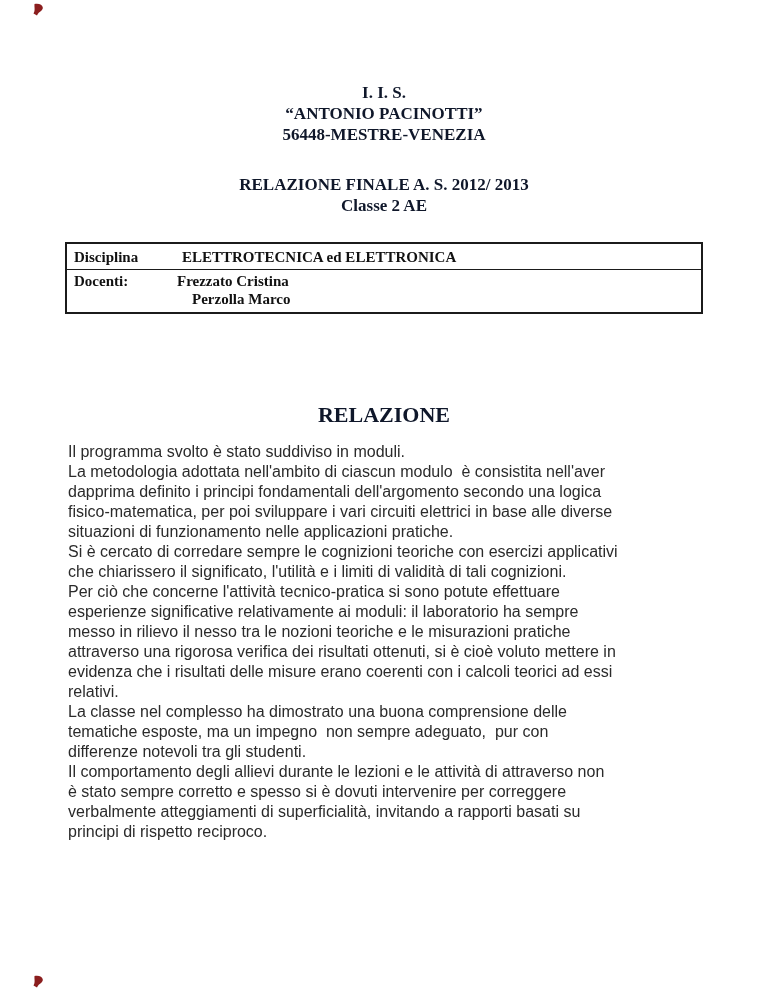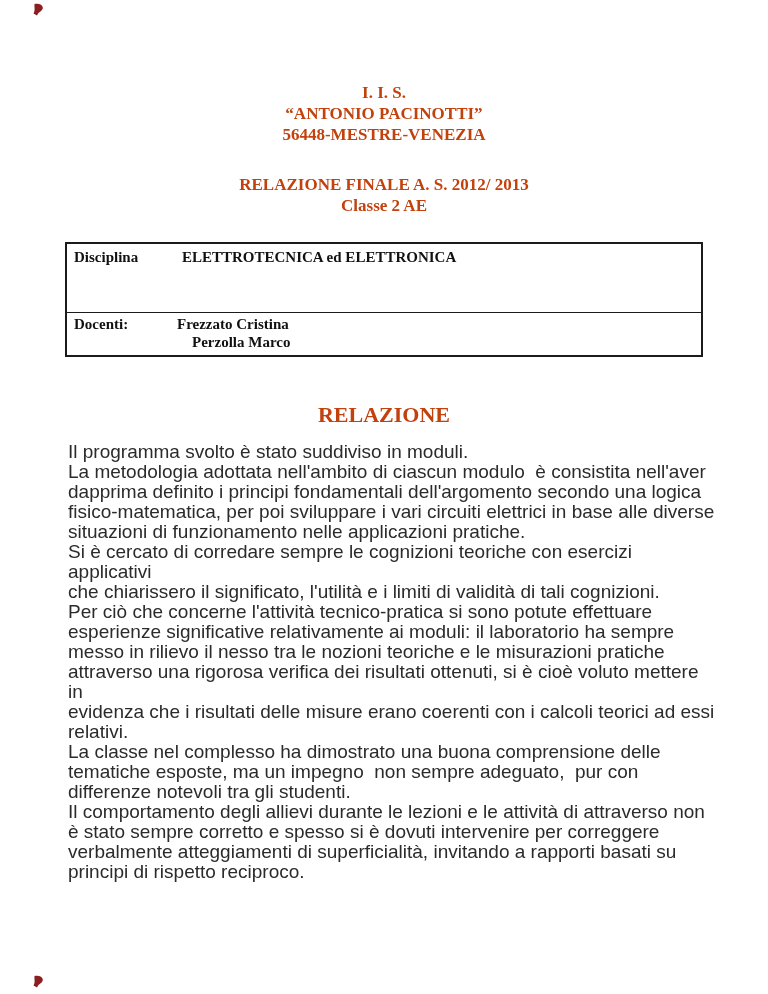--- a/index.html
+++ b/index.html
@@ -17,53 +17,53 @@
   .mark-bottom { left: 31px; top: 975px; }
 
   .centered-block {
     position: absolute;
     left: 65px;
     width: 638px;
     text-align: center;
     font-weight: bold;
     font-size: 17px;
     line-height: 21px;
-    color: #c2410c;
+    color: #0f172a;
   }
   .school-header { top: 82px; }
   .doc-title { top: 174px; }
   .section-heading { top: 404px; font-size: 22px; }
 
   .info-table {
     position: absolute;
     left: 65px;
     top: 242px;
     width: 638px;
     box-sizing: border-box;
     border: 2px solid #1b1b1b;
     font-weight: bold;
     font-size: 15px;
     color: #111111;
   }
   .info-row { padding: 3px 7px 2px 7px; line-height: 20px; }
   .info-row + .info-row { border-top: 1.5px solid #1b1b1b; }
   .row-disciplina .lbl { display: inline-block; width: 108px; }
-  .row-docenti { line-height: 17.5px; padding-bottom: 4px; margin-top: 43px; }
+  .row-docenti { line-height: 17.5px; padding-bottom: 4px; }
   .row-docenti .lbl { display: inline-block; width: 103px; vertical-align: top; }
   .row-docenti .names { display: inline-block; vertical-align: top; }
   .row-docenti .name2 { display: block; padding-left: 15px; }
   .row-libri { white-space: pre-wrap; line-height: 20px; padding-bottom: 4px; }
 
   .body-text {
     position: absolute;
     left: 68px;
     top: 442px;
     width: 648px;
     font-family: "Liberation Sans", sans-serif;
-    font-size: 19px;
+    font-size: 16px;
     line-height: 20px;
     color: #2b2b2b;
   }
   .body-text p { margin: 0; white-space: pre-wrap; }
 </style>
 </head>
 <body>
 
 <div class="page">
 

